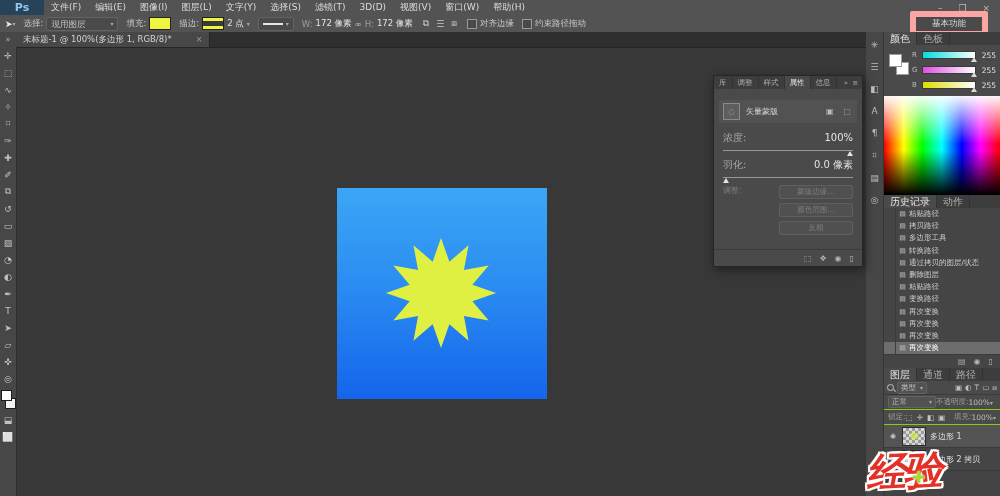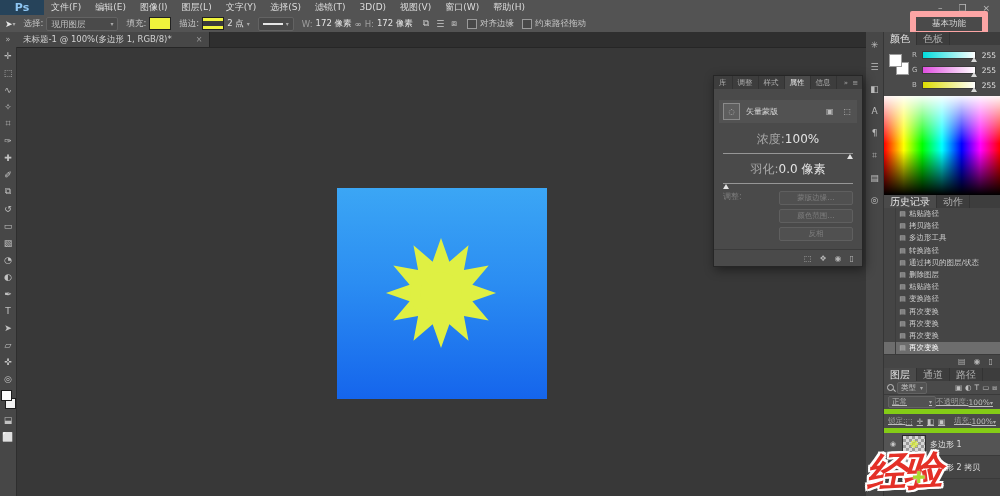--- a/index.html
+++ b/index.html
@@ -62,21 +62,21 @@
   .props-tabs .tail{margin-left:auto;display:flex;gap:4px;align-items:center;padding-right:4px;color:#a5a5a5;font-size:7px;}
   .props-body{padding:5px 9px 0 9px;position:relative;height:147px;}
   .mask-hrow{display:flex;align-items:center;gap:6px;height:16px;}
   .mask-hicon{width:11px;height:11px;border:1px solid #cfcfcf;background:#8a8a8a;}
   .mask-htext{font-size:8.5px;color:#dedede;}
   .vmask-row{margin:6px -4px 8px -4px;padding:3px 4px;background:#525252;display:flex;align-items:center;gap:6px;}
   .vmask-thumb{width:15px;height:15px;background:#5e5e5e;border:1px solid #8a8a8a;display:flex;
                align-items:center;justify-content:center;font-size:7px;color:#c9c9c9;}
   .vmask-label{flex:1;font-size:8px;color:#d8d8d8;}
   .vmask-btn{font-size:8px;color:#bdbdbd;padding:0 2px;}
-  .prow{display:flex;justify-content:center;align-items:baseline;font-size:12px;color:#a8a8a8;margin-top:3px;}
+  .prow{display:flex;justify-content:space-between;align-items:baseline;font-size:10px;color:#a8a8a8;margin-top:3px;}
   .prow .val{color:#e2e2e2;}
   .slider-track{height:1px;background:#969696;margin:5px 0 7px 0;position:relative;}
   .sl-thumb{position:absolute;top:1px;width:0;height:0;border-left:3.5px solid transparent;
             border-right:3.5px solid transparent;border-bottom:5px solid #e3e3e3;}
   .adj-row{display:flex;margin-top:0;}
   .adj-label{font-size:8px;color:#7d7d7d;}
   .adj-btns{margin-left:auto;display:flex;flex-direction:column;gap:4px;}
   .pbtn{width:72px;height:12px;line-height:11px;text-align:center;background:#505050;
         border:1px solid #5f5f5f;border-radius:2px;color:#7e7e7e;font-size:7.5px;}
   .props-footer{position:absolute;left:0;right:0;bottom:0;height:16px;border-top:1px solid #3b3b3b;
@@ -118,21 +118,21 @@
   
   .filter-row{height:13px;display:flex;align-items:center;gap:3px;padding:0 3px;background:#4a4a4a;
               border-bottom:1px solid #3a3a3a;font-size:7.5px;color:#c5c5c5;}
   .mag{width:5px;height:5px;border:1px solid #c5c5c5;border-radius:50%;position:relative;flex:none;}
   .mag::after{content:"";position:absolute;width:3px;height:1px;background:#c5c5c5;
               transform:rotate(45deg);right:-3px;bottom:-1px;}
   .mini-drop{background:#525252;border:1px solid #636363;border-radius:2px;padding:0 3px;height:10px;
              line-height:10px;display:flex;align-items:center;gap:4px;}
   .f-icons{margin-left:auto;display:flex;gap:3px;font-size:7.5px;color:#c0c0c0;}
   .blend-row,.lock-row{height:14px;display:flex;align-items:center;gap:0;padding:0 4px;background:#4a4a4a;
-              border-bottom:5px solid #84cc16;font-size:7.5px;color:#bdbdbd;text-decoration:underline;}
+              border-bottom:1px solid #84cc16;font-size:7.5px;color:#bdbdbd;}
   .lab{color:#9e9e9e;}
   .lk-icons{display:flex;gap:4px;font-size:7.5px;color:#c5c5c5;}
   .layer-row{height:22px;display:flex;align-items:center;gap:4px;padding:0 4px;background:#454545;
              border-bottom:1px solid #3a3a3a;font-size:8px;color:#dcdcdc;}
   .layer-row.selected{background:#545454;}
   .eye{font-size:7px;color:#c9c9c9;width:10px;text-align:center;}
   .thumb{width:22px;height:17px;border:1px solid #2a2a2a;position:relative;flex:none;
          background-color:#d8d8d8;
          background-image:linear-gradient(45deg,#9a9a9a 25%,transparent 25%,transparent 75%,#9a9a9a 75%),
                           linear-gradient(45deg,#9a9a9a 25%,transparent 25%,transparent 75%,#9a9a9a 75%);

